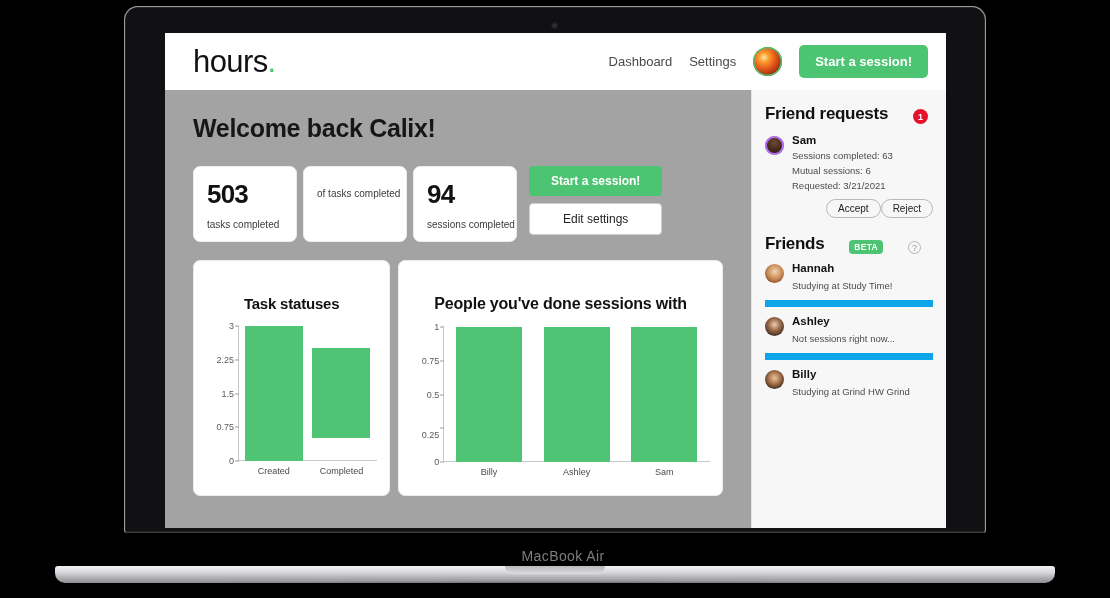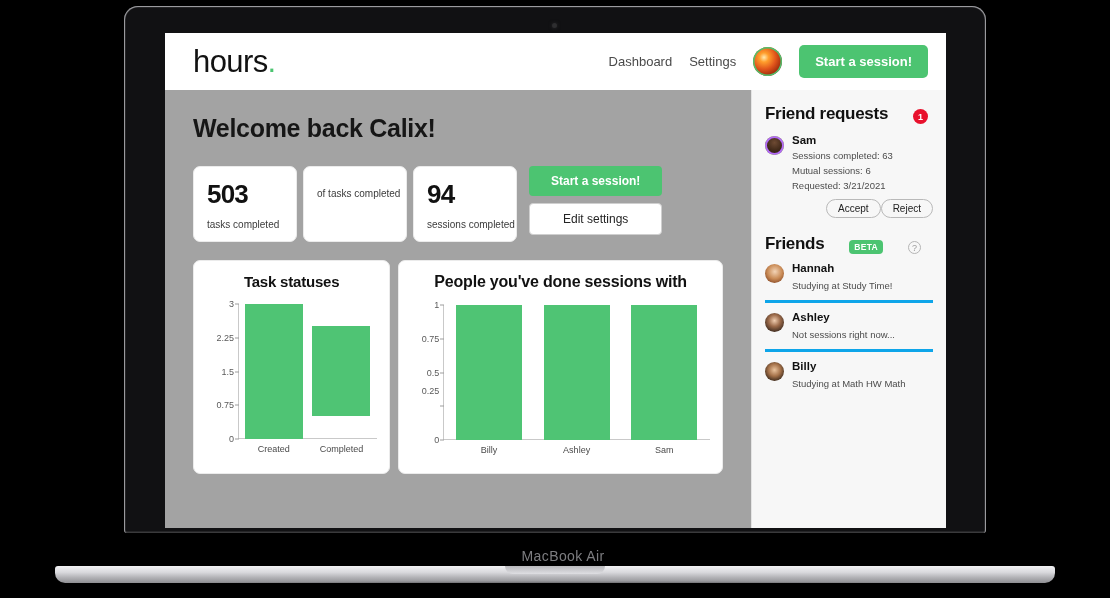--- a/index.html
+++ b/index.html
@@ -116,21 +116,21 @@
   }
 
   
   .chart-row { display: flex; gap: 8px; margin-top: 18px; }
   .chart-card {
     background: #fff; border: 1px solid #ebebeb; border-radius: 7px;
     padding: 12px 10px 10px 10px;
   }
   .chart-card.small { width: 198px; }
   .chart-card.large { width: 326px; }
-  .chart-title { text-align: center; font-size: 15px; font-weight: bold; color: #111; letter-spacing: -.2px; }
+  .chart-title { text-align: center; font-size: 15px; font-weight: bold; color: #111; letter-spacing: -.2px; margin-top: 22px; }
   .chart-title.lg { font-size: 16px; }
   .plot { position: relative; margin-top: 14px; height: 158px; }
   .axis-v { position: absolute; left: 34px; top: 0; bottom: 23px; width: 1px; background: #c9c9c9; }
   .axis-h { position: absolute; left: 34px; right: 2px; bottom: 23px; height: 1px; background: #c9c9c9; }
   .ytick {
     position: absolute; right: calc(100% + 4px); transform: translateY(-50%);
     font-size: 9px; color: #5a5a5a; white-space: nowrap;
   }
   .ytickmark { position: absolute; left: 0; width: 4px; height: 1px; background: #9d9d9d; transform: translateY(-50%); }
   .bars {
@@ -170,21 +170,21 @@
   .av.billy { background: radial-gradient(circle at 50% 42%, #eac39d 0%, #a5724a 42%, #3d2a1c 78%, #6b7f5e 100%); }
   .req-name { font-size: 11.5px; font-weight: bold; color: #111; }
   .req-line { font-size: 9.5px; color: #4c4c4c; margin-top: 4px; }
   .req-actions { display: flex; justify-content: flex-end; margin-top: 8px; }
   .pill {
     border: 1px solid #b9b9b9; background: #f7f7f7; border-radius: 999px;
     padding: 3px 11px; font-size: 10px; color: #222; cursor: pointer; font-family: inherit;
   }
   .friend {
     display: flex; gap: 8px; padding: 8px 0 9px 0;
-    border-bottom: 3px solid #0ea5e9;
+    border-bottom: 7px solid #0ea5e9;
   }
   .friend.last { border-bottom: none; }
   .friend-name { font-size: 11.5px; font-weight: bold; color: #111; }
   .friend-status { font-size: 9.5px; color: #4c4c4c; margin-top: 6px; text-align: right; }
   .section-gap { margin-top: 16px; }
 </style>
 </head>
 <body>
 
 <div id="laptop">
@@ -268,21 +268,21 @@
           </div>
 
           <div class="chart-card large">
             <div class="chart-title lg">People you've done sessions with</div>
             <div class="plot">
               <div class="axis-v"></div>
               <div class="axis-h"></div>
               <div id="c1-ticks">
                   <div class="ytick" style="top: 135px; left: 0px; width: 30px; text-align: right; right: auto;">0</div>
                   <div class="ytickmark" style="top: 135px; left: 31px;"></div>
-                  <div class="ytick" style="top: 86px; left: 0px; width: 30px; text-align: right; right: auto;">0.25</div>
+                  <div class="ytick" style="top: 108px; left: 0px; width: 30px; text-align: right; right: auto;">0.25</div>
                   <div class="ytickmark" style="top: 101.25px; left: 31px;"></div>
                   <div class="ytick" style="top: 67.5px; left: 0px; width: 30px; text-align: right; right: auto;">0.5</div>
                   <div class="ytickmark" style="top: 67.5px; left: 31px;"></div>
                   <div class="ytick" style="top: 33.75px; left: 0px; width: 30px; text-align: right; right: auto;">0.75</div>
                   <div class="ytickmark" style="top: 33.75px; left: 31px;"></div>
                   <div class="ytick" style="top: 0px; left: 0px; width: 30px; text-align: right; right: auto;">1</div>
                   <div class="ytickmark" style="top: 0px; left: 31px;"></div>
                 </div>
               <div class="bars" id="c1-bars">
                   <div class="bar-slot" style="width: 66px;">
@@ -342,20 +342,20 @@
           <div class="av ashley"></div>
           <div>
             <div class="friend-name">Ashley</div>
             <div class="friend-status">Not sessions right now...</div>
           </div>
         </div>
         <div class="friend last">
           <div class="av billy"></div>
           <div>
             <div class="friend-name">Billy</div>
-            <div class="friend-status">Studying at Math HW Math</div>
+            <div class="friend-status">Studying at Grind HW Grind</div>
           </div>
         </div>
 
       </div>
     </div>
   </div>
 </div>
 
 </body></html>

